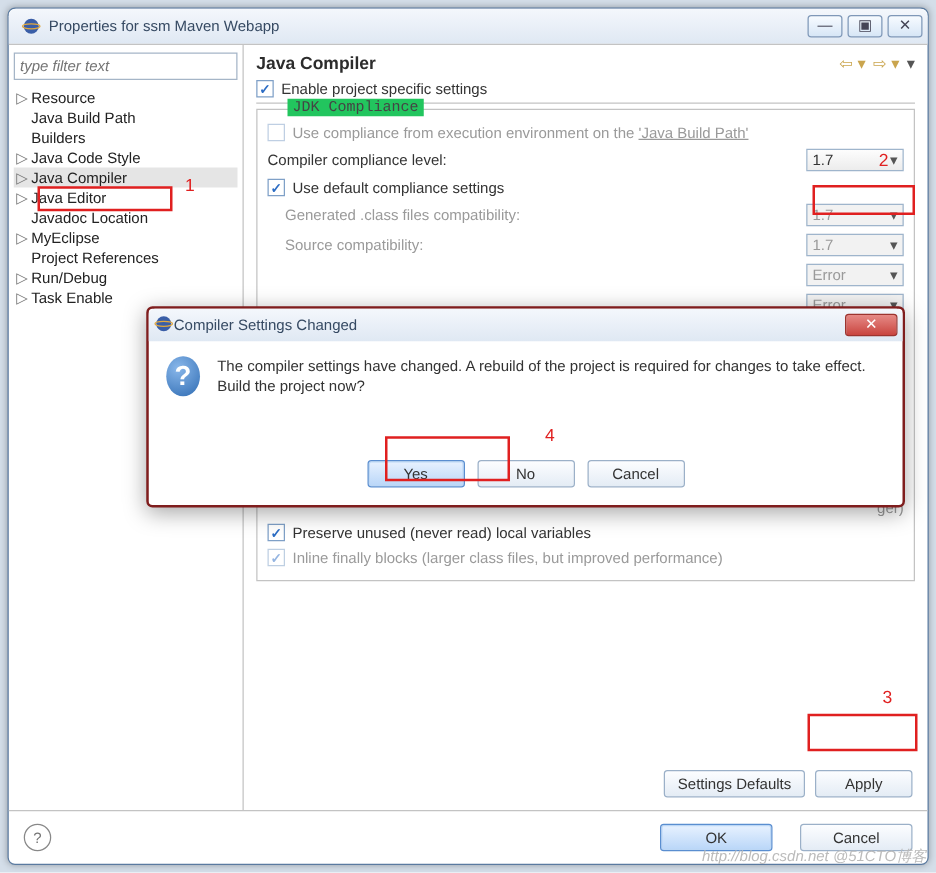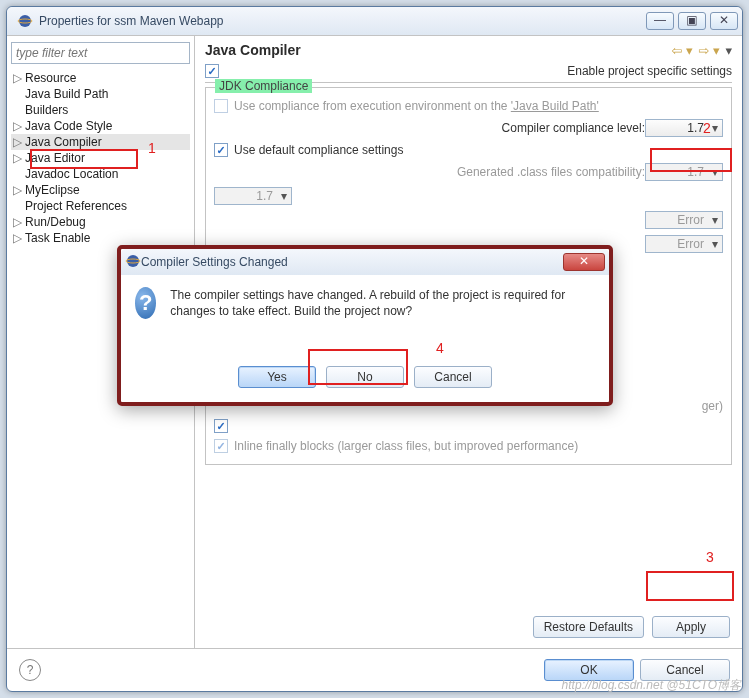--- a/index.html
+++ b/index.html
@@ -15,43 +15,43 @@
   .tree { margin-top: 6px; }
   .tree-item { display: flex; align-items: center; padding: 1px 2px; white-space: nowrap; }
   .tree-item .arrow { width: 12px; color: #777; }
   .tree-item .tlabel { color: #222; }
   .tree-item.sel { background: #e5e5e5; }
   .tree-item.sel .tlabel { }
   .content { flex: 1; display: flex; flex-direction: column; }
   .heading { display: flex; align-items: center; padding: 6px 10px 2px 10px; }
   .heading h2 { margin:0; font-size: 14px; font-weight: bold; color:#2c2c2c; flex:1; }
   .navicons { color:#caa54e; font-size: 13px; }
-  .row { display: flex; align-items: center; padding: 4px 10px; justify-content: space-between; }
+  .row { display: flex; align-items: center; padding: 4px 10px; }
   .chk { width: 14px; height: 14px; border: 1px solid #7fa0c7; margin-right: 6px; display:inline-flex; align-items:center; justify-content:center; color:#2b6cc4; font-size:11px; font-weight:bold; }
   .chk.checked::after { content: "✓"; }
   .link { color: #1a4aa0; text-decoration: underline; margin-left: auto; }
   .groupbox { border: 1px solid #c3c3c3; margin: 4px 10px 0 10px; padding: 8px; position: relative; }
-  .groupbox .gblegend { position: absolute; top: -9px; left: 9px; background:#86efac; padding:0 4px; color:#444; }
+  .groupbox .gblegend { position: absolute; top: -9px; left: 24px; background:#22c55e; padding:0 4px; color:#444;font-family:Liberation Mono, monospace; }
   .label { color:#333; }
   .label.dis { color:#9a9a9a; }
   .select { width: 78px; border: 1px solid #9fb5cc; background: linear-gradient(#fdfdfd,#ececec); padding: 1px 18px 1px 4px; position: relative; color:#333; }
   .select::after { content:"▾"; position:absolute; right:4px; top:1px; color:#555; }
   .select.dis { color:#9a9a9a; background:#f2f2f2; }
-  .thinrow { display:flex; align-items:center; padding: 3px 0; text-align: right; }
+  .thinrow { display:flex; align-items:center; padding: 3px 0; }
   .thinrow .lab { flex:1; padding-left: 14px; }
   .buttons-bottom { display:flex; justify-content:flex-end; gap:8px; padding: 10px 12px; border-top: 1px solid #c3c3c3; background:#f6f6f6; }
   .btn { min-width: 78px; padding: 3px 10px; border:1px solid #9bb0c8; border-radius:3px; background: linear-gradient(#fcfdff,#e4ecf5); text-align:center; color:#333; }
   .btn.primary { background: linear-gradient(#e8f2ff,#b9d6f8); border-color:#5a8ed0; box-shadow: inset 0 0 0 1px #bcd7f5; }
   .footer { display:flex; align-items:center; padding: 10px 12px; border-top: 1px solid #c3c3c3; }
   .help { width: 22px; height: 22px; border:1px solid #888; border-radius:50%; display:flex; align-items:center; justify-content:center; color:#777; }
-  .footer-btns { margin-left:auto; display:flex; gap:6px; }
+  .footer-btns { margin-left:auto; display:flex; gap:22px; }
   .redbox { position:absolute; border:2px solid #e02020; pointer-events:none; }
   .redtext { position:absolute; color:#e02020; font-size:14px; pointer-events:none; }
   
-  .dialog { position:absolute; left:117px; top:245px; width:496px; height:161px; background:#fff; border:4px solid #7f1d1d; border-radius:5px; box-shadow: 0 4px 18px rgba(0,0,0,.35); display:flex; flex-direction:column; }
+  .dialog { position:absolute; left:117px; top:245px; width:607px; height:161px; background:#fff; border:2px solid #7f1d1d; border-radius:5px; box-shadow: 0 4px 18px rgba(0,0,0,.35); display:flex; flex-direction:column; }
   .dlg-titlebar { height:26px; background: linear-gradient(#f4f7fc,#dfe8f3); display:flex; align-items:center; padding:0 4px; border-radius:5px 5px 0 0; }
   .dlg-close { width:42px; height:18px; background: linear-gradient(#e68a86,#c9453f); border:1px solid #9c342f; border-radius:3px; color:#fff; text-align:center; line-height:15px; margin-left:auto; }
   .dlg-body { display:flex; padding: 12px 14px; gap: 14px; flex:1; }
   .qicon { width:32px; height:32px; border-radius:50%; background: radial-gradient(circle at 35% 30%, #89b7ea, #2f6cb3); color:#fff; font-size:22px; font-weight:bold; display:flex; align-items:center; justify-content:center; }
   .dlg-msg { color:#333; line-height:1.35; }
   .dlg-buttons { display:flex; justify-content:center; gap:10px; padding: 0 0 14px 0; }
   .watermark { position:absolute; right:8px; bottom:4px; color:#bbb; font-size:12px; font-style:italic; pointer-events:none; }
   svg.eclipse-ico { width:16px; height:16px; }
 </style>
 </head>
@@ -155,51 +155,53 @@
           <span class="chk checked"></span>
           <span class="label">Use default compliance settings</span>
         </div>
 
         <div id="compliance-rows">
             <div class="thinrow">
               <span class="label lab dis">Generated .class files compatibility:</span>
               <span class="select dis">1.7</span>
             </div>
             <div class="thinrow">
+              <span class="label lab dis">Source compatibility:</span>
               <span class="select dis">1.7</span>
             </div>
             <div class="thinrow">
               <span class="label lab dis"></span>
               <span class="select dis">Error</span>
             </div>
             <div class="thinrow">
               <span class="label lab dis"></span>
               <span class="select dis">Error</span>
             </div>
           </div>
 
         <div style="height:140px"></div>
 
         <div class="thinrow" style="justify-content:flex-end">
           <span class="label dis">ger)</span>
         </div>
 
         <div class="thinrow">
           <span class="chk checked"></span>
+          <span class="label">Preserve unused (never read) local variables</span>
         </div>
         <div class="thinrow">
           <span class="chk checked" style="opacity:.5"></span>
           <span class="label dis">Inline finally blocks (larger class files, but improved performance)</span>
         </div>
       </div>
 
       <div style="flex:1"></div>
 
       <div class="buttons-bottom" style="border-top:none;background:transparent;">
-        <span class="btn">Restore Defaults</span>
+        <span class="btn">Settings Defaults</span>
         <span class="btn" style="">Apply</span>
       </div>
     </div>
   </div>
 
   <div class="footer">
     <span class="help">?</span>
     <div class="footer-btns">
       <span class="btn primary" style="min-width:90px">OK</span>
       <span class="btn" style="min-width:90px">Cancel</span>

